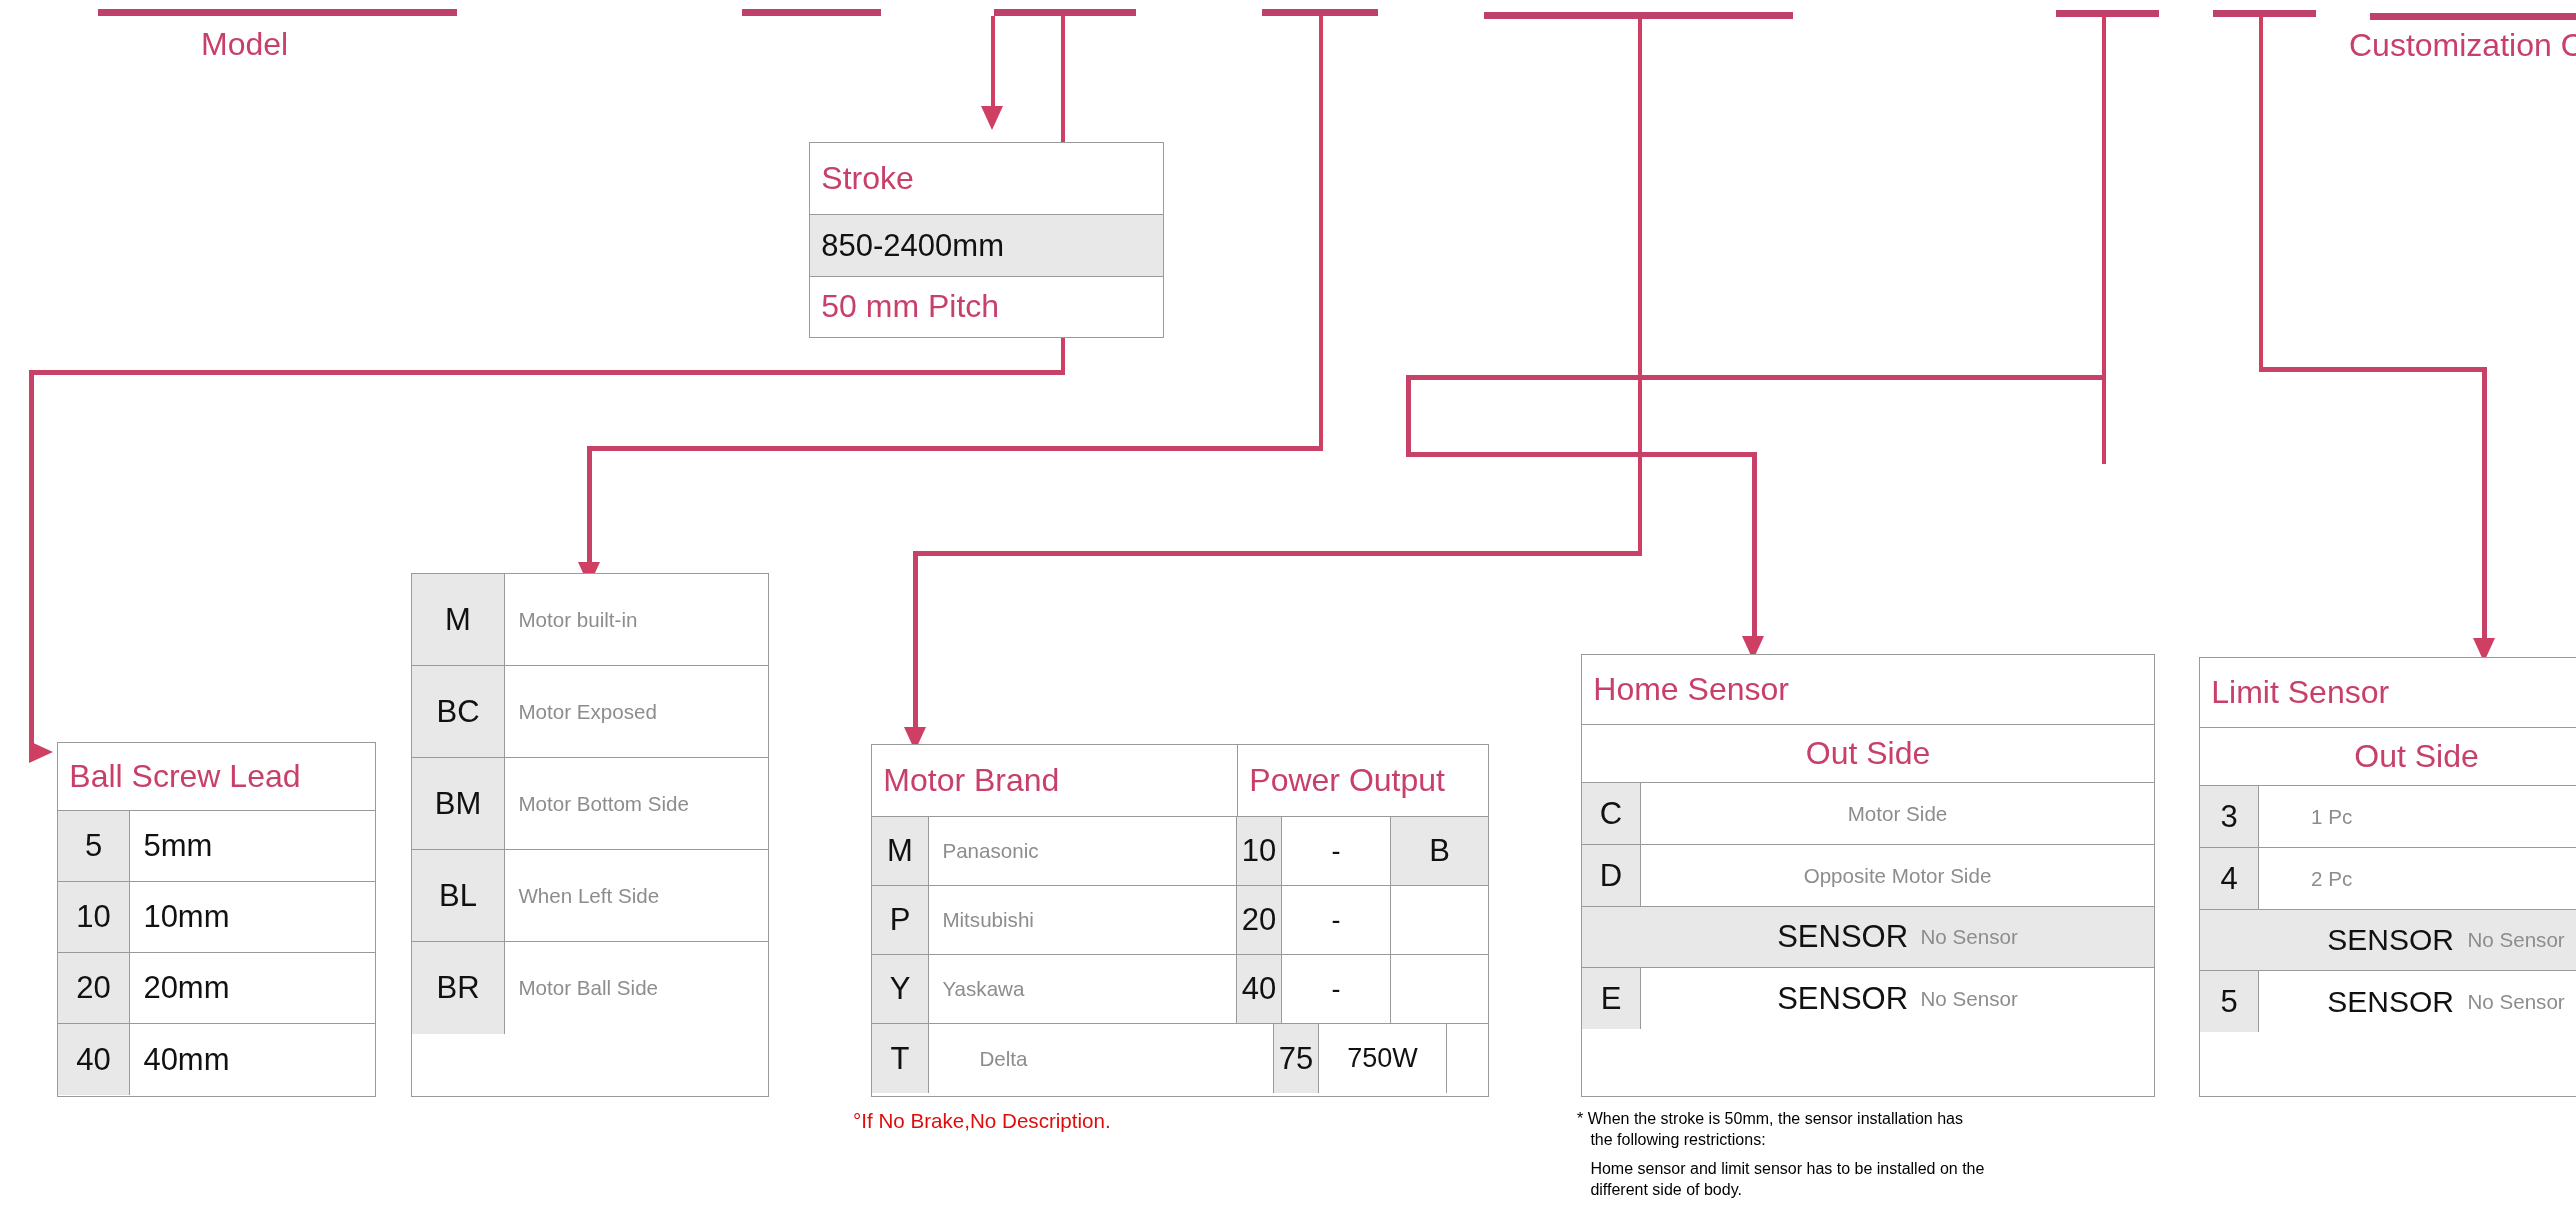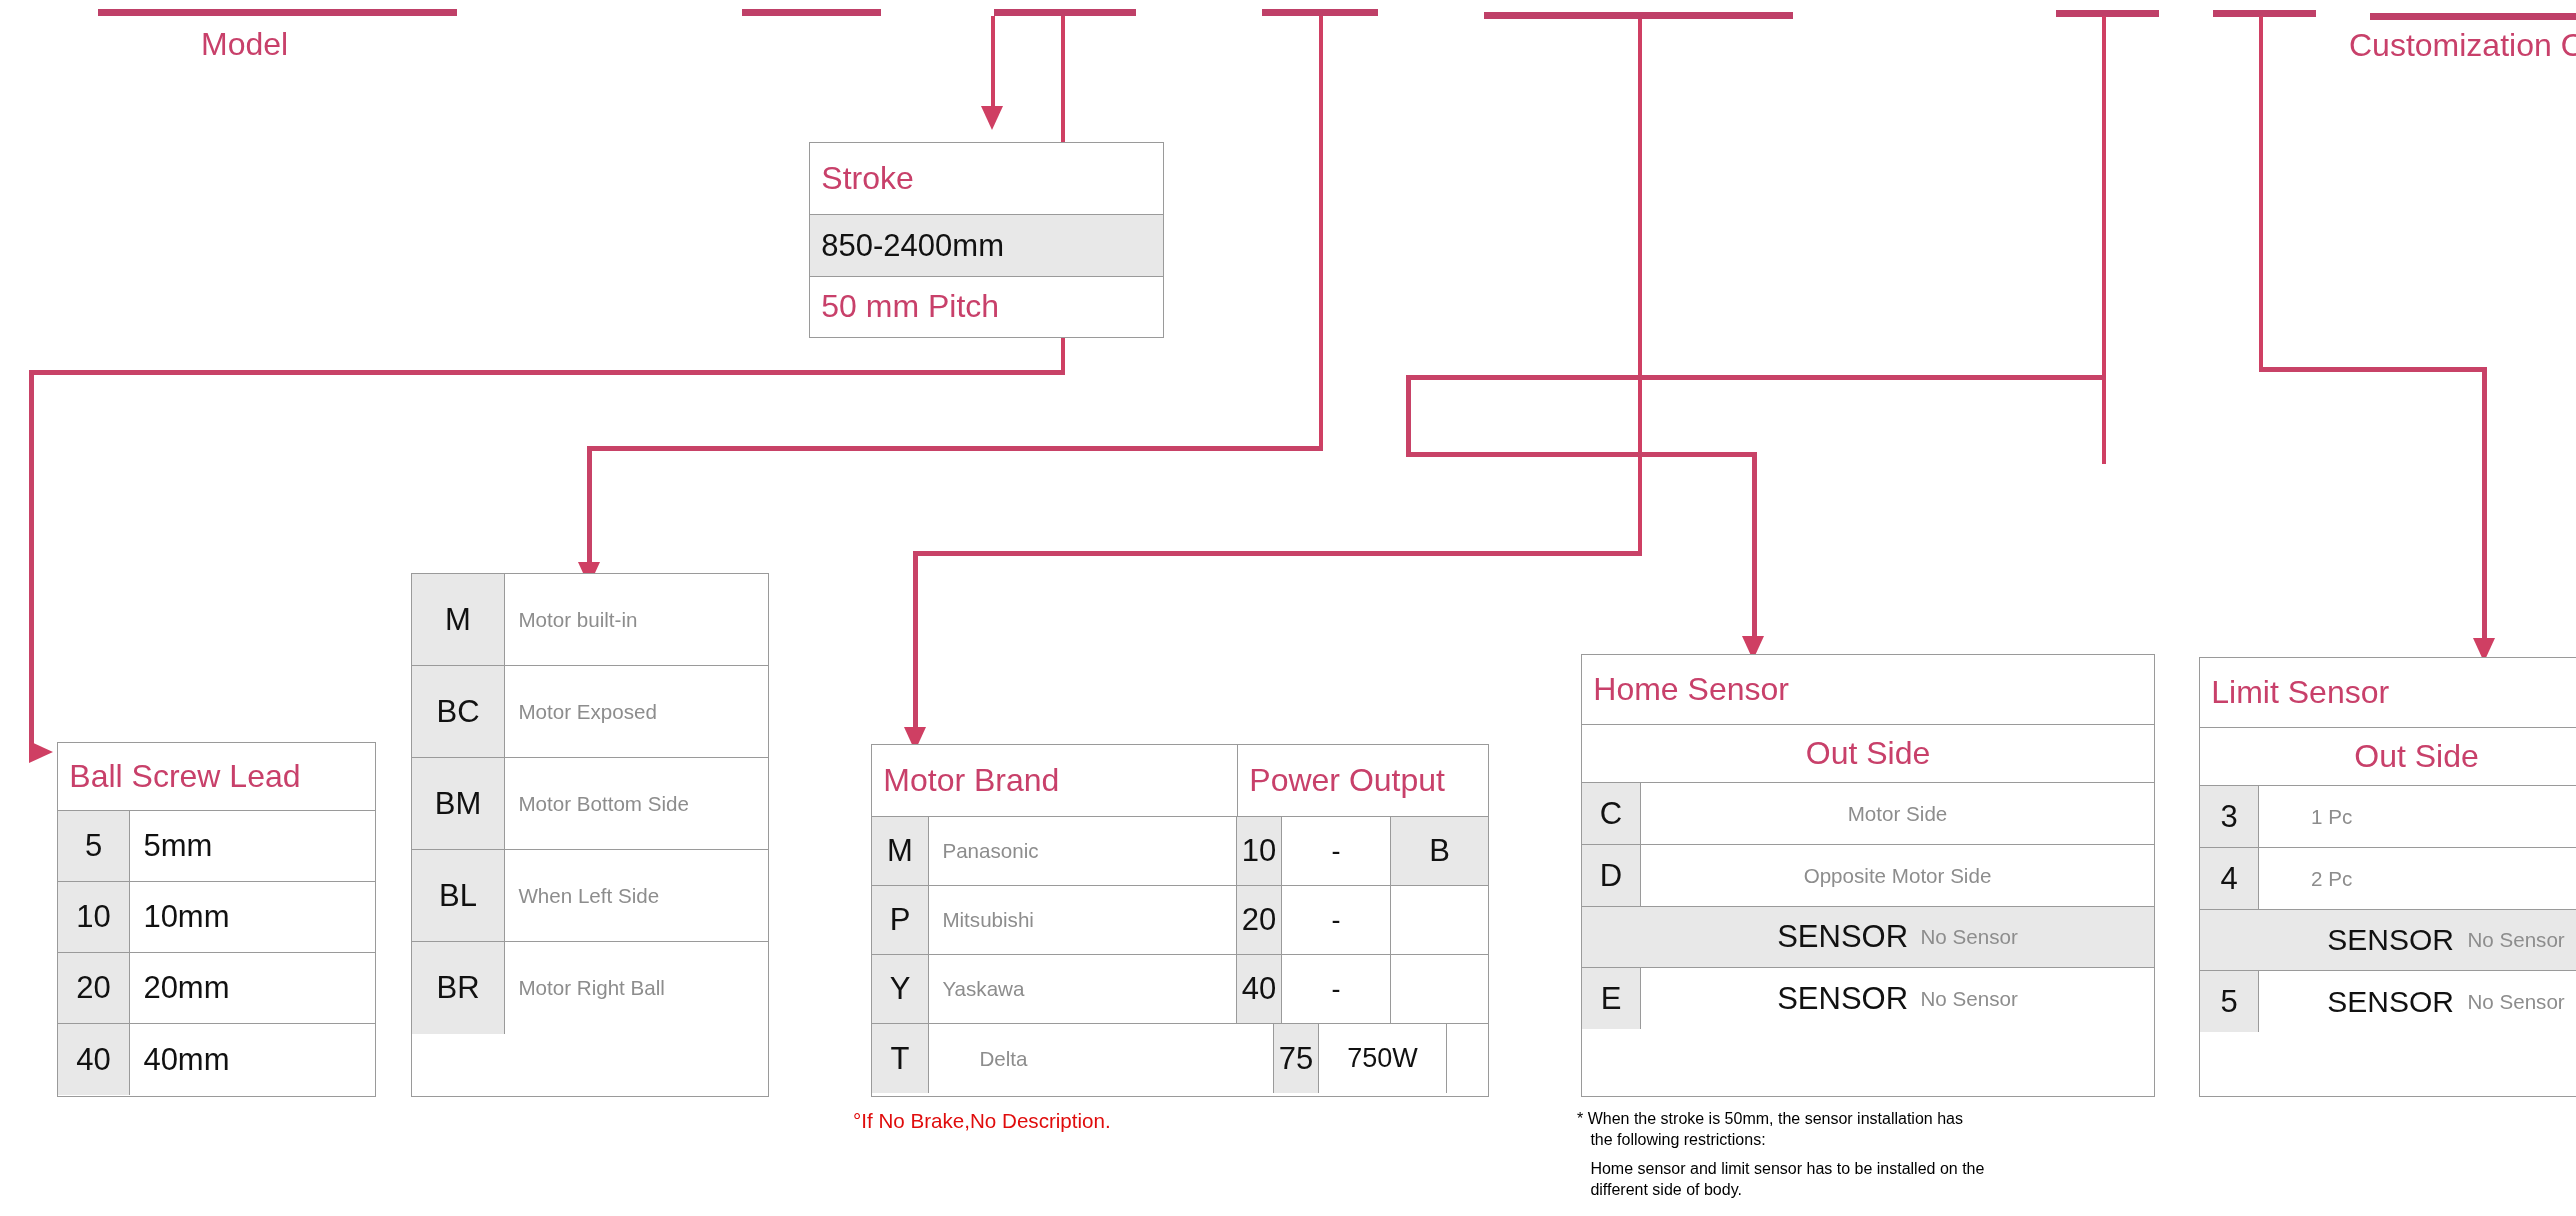--- a/index.html
+++ b/index.html
@@ -199,21 +199,21 @@
     <div class="row" style="height:92px;">
       <div class="cell code" style="width:93px;height:100%;">BM</div>
       <div class="cell desc" style="flex:1;height:100%;">Motor Bottom Side</div>
     </div>
     <div class="row" style="height:92px;">
       <div class="cell code" style="width:93px;height:100%;">BL</div>
       <div class="cell desc" style="flex:1;height:100%;">When Left Side</div>
     </div>
     <div class="row" style="height:92px;">
       <div class="cell code" style="width:93px;height:100%;">BR</div>
-      <div class="cell desc" style="flex:1;height:100%;">Motor Right Ball</div>
+      <div class="cell desc" style="flex:1;height:100%;">Motor Ball Side</div>
     </div>
   </div>
 
   <div class="box" style="left:871px;top:744px;width:618px;height:353px;">
     <div class="row" style="height:72px;">
       <div class="cell hdr" style="width:366px;height:100%;border-right:1.5px solid #9a9a9a;">Motor Brand</div>
       <div class="cell hdr" style="flex:1;height:100%;">Power Output</div>
     </div>
 
     <div class="row" style="height:69px;">

